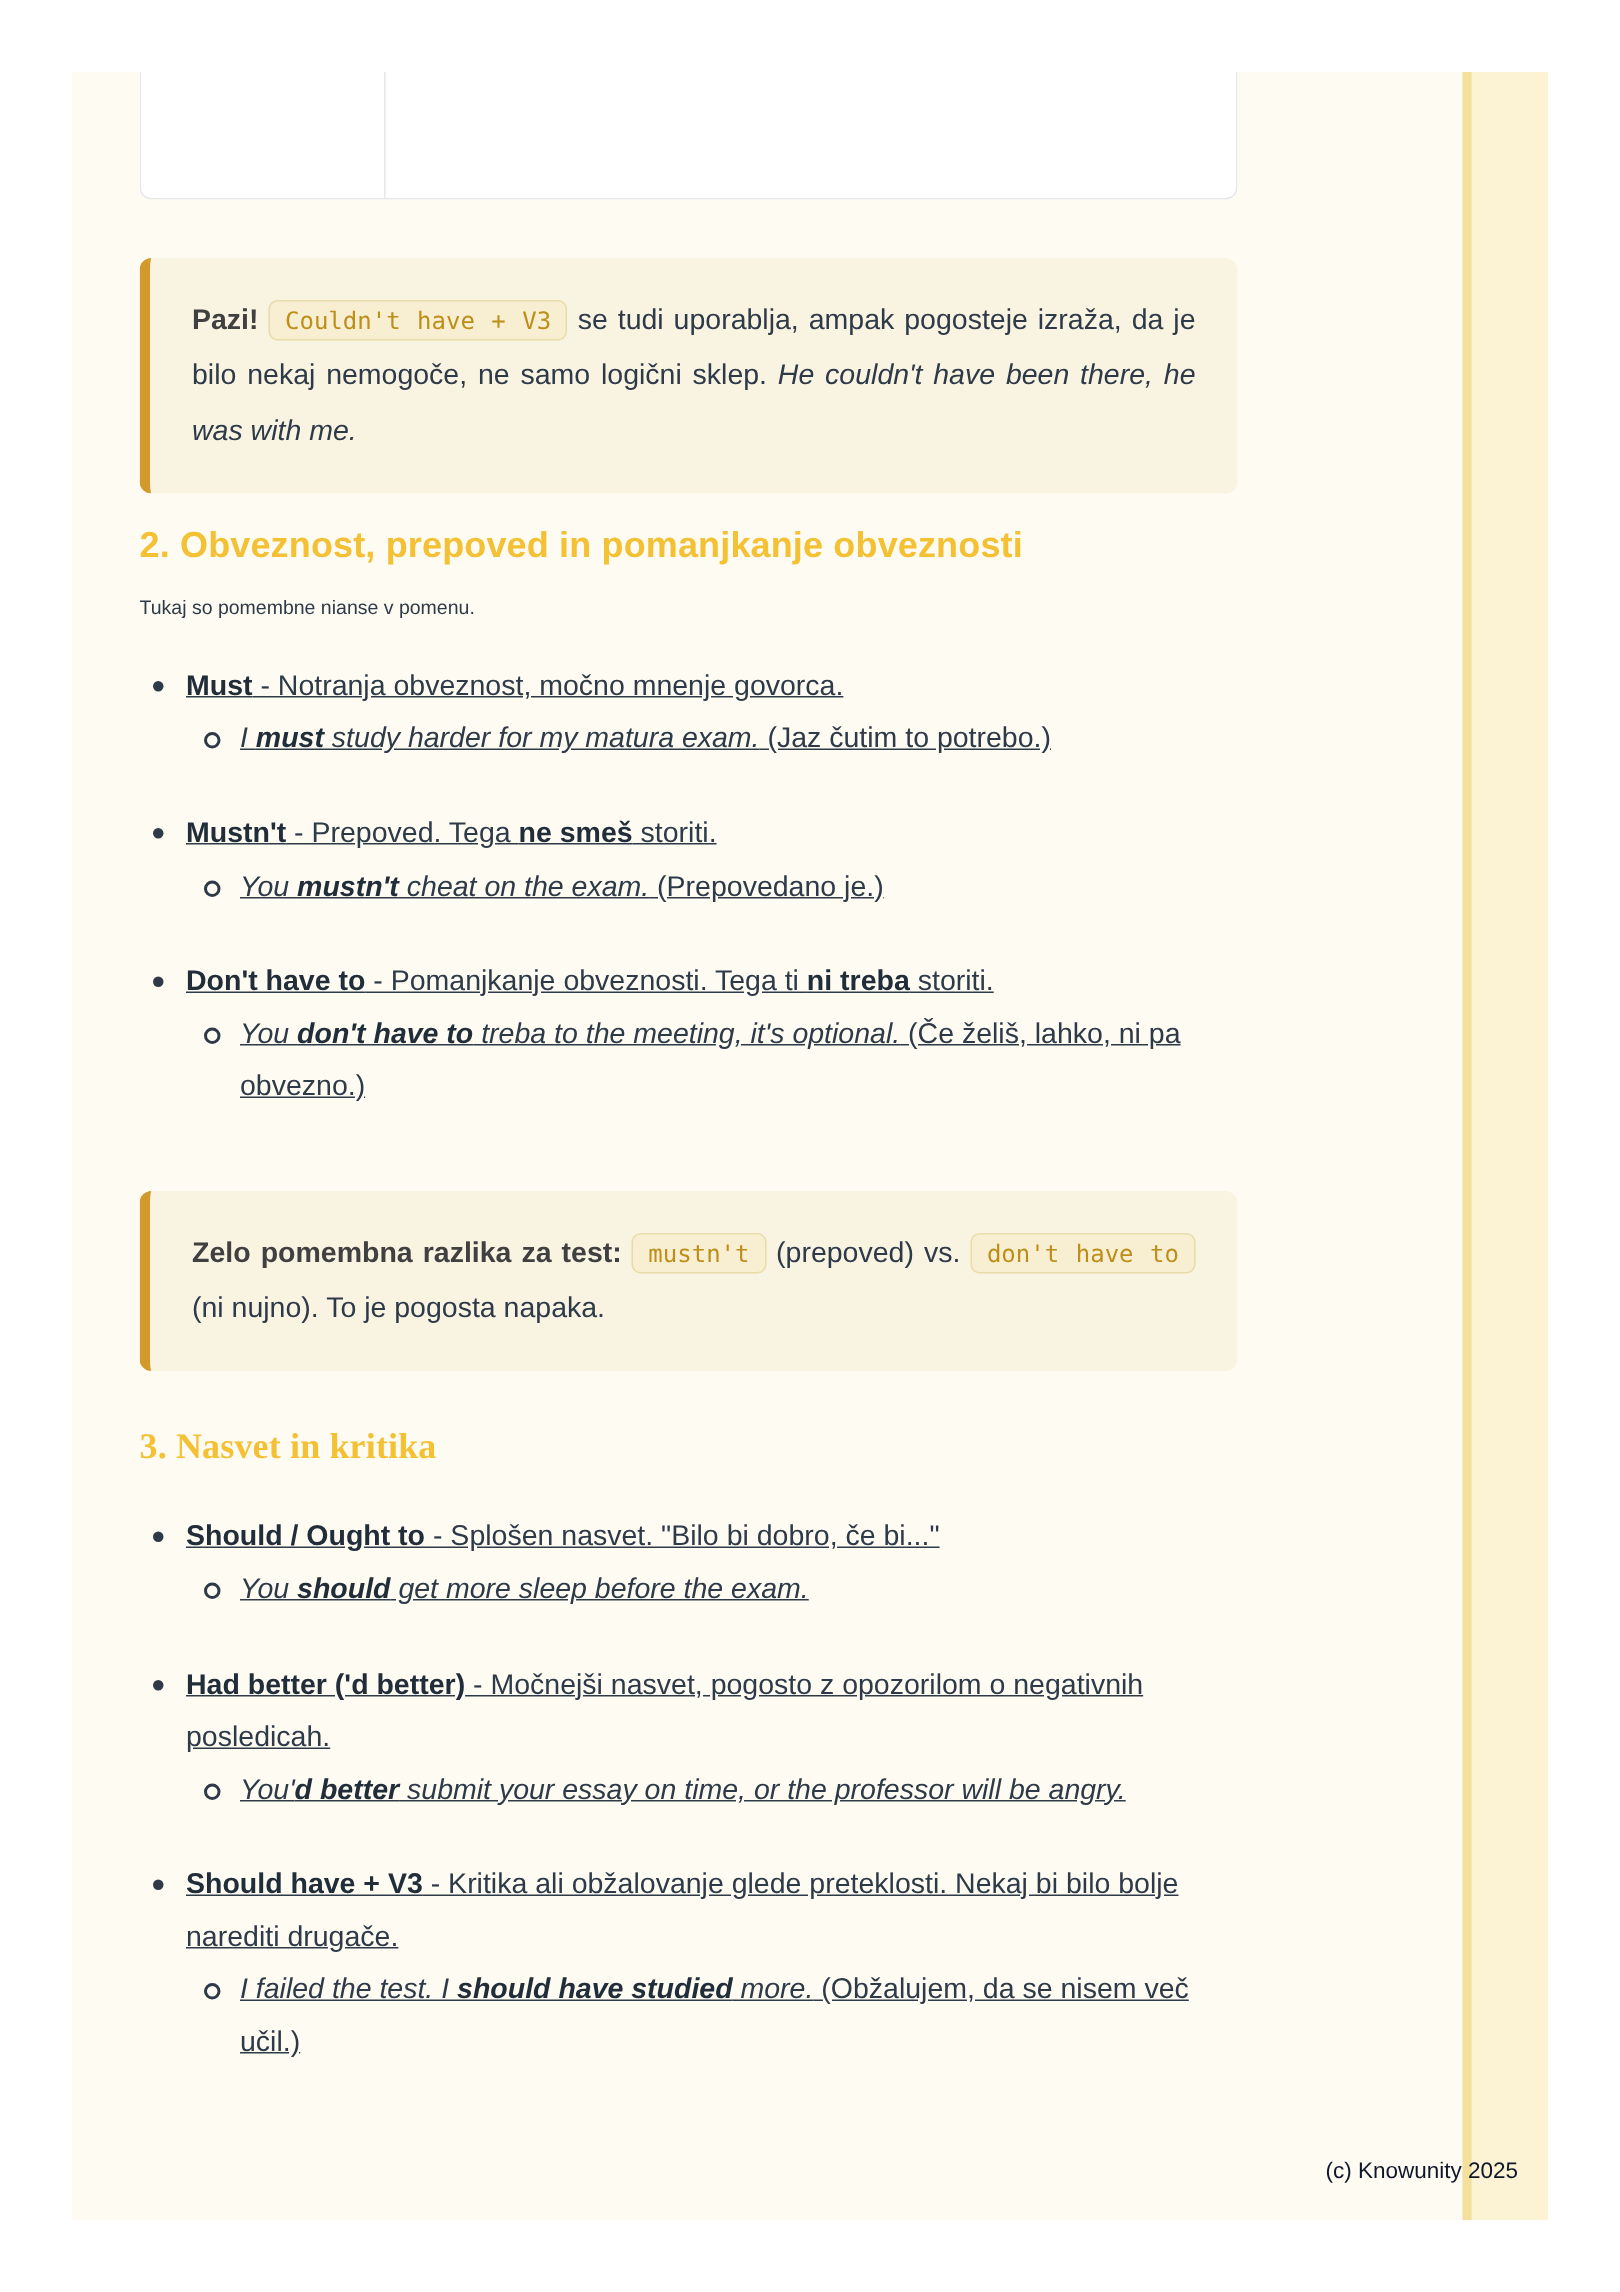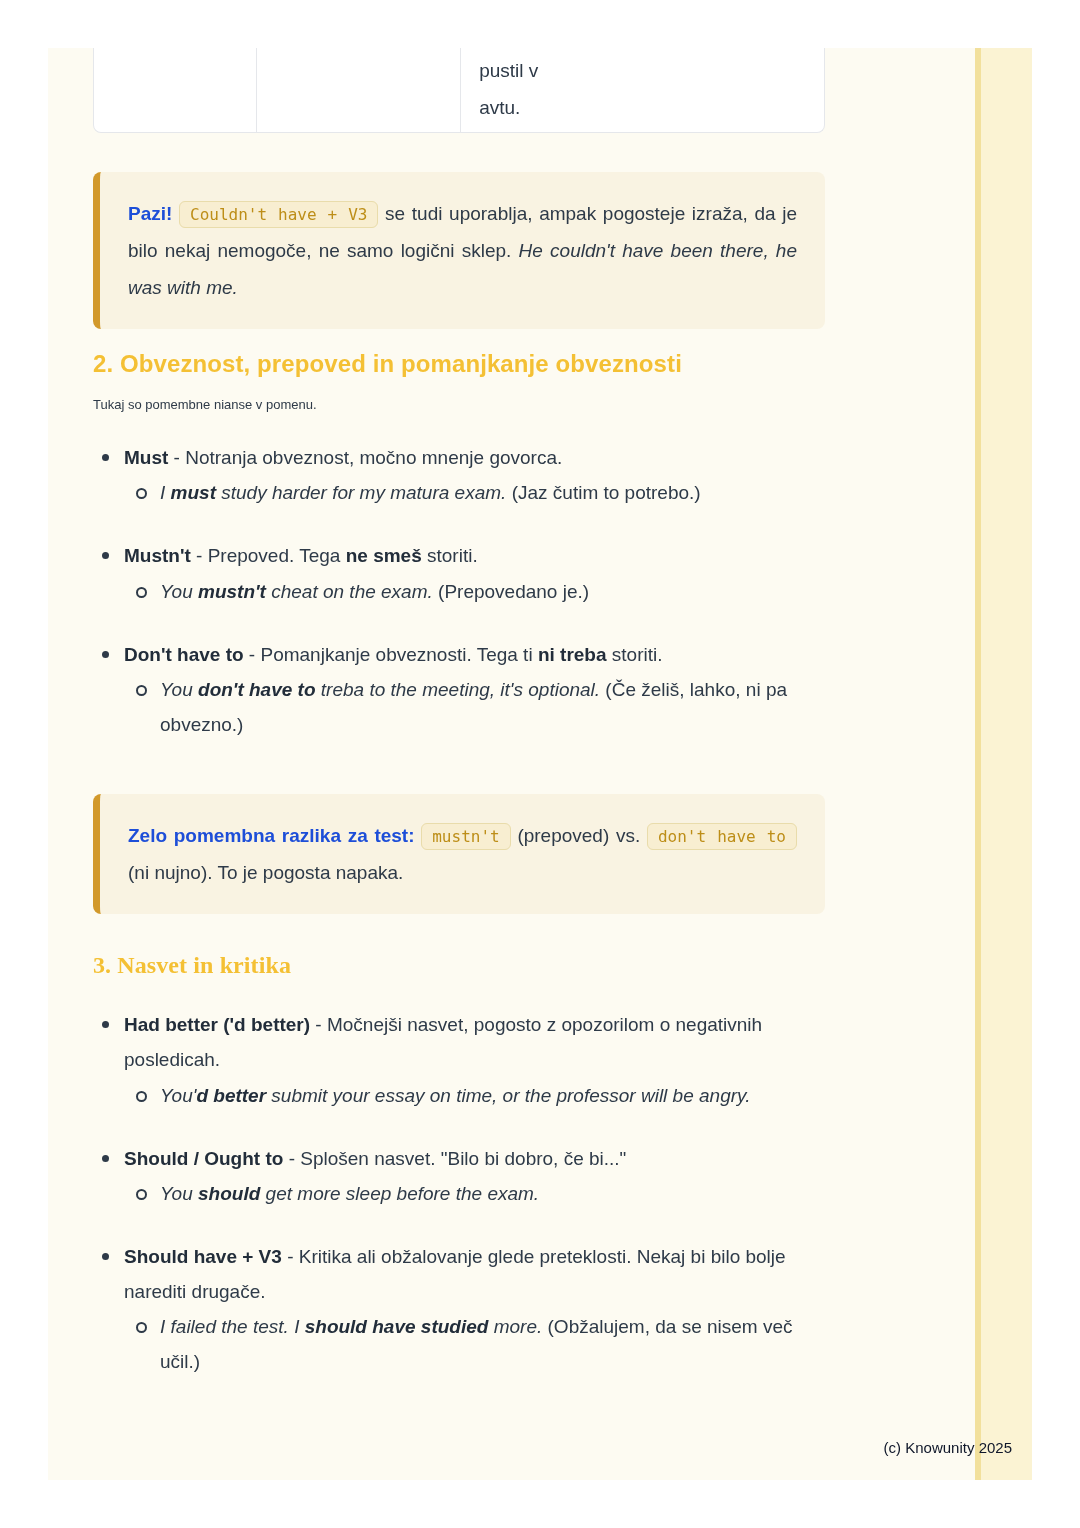--- a/index.html
+++ b/index.html
@@ -45,21 +45,21 @@
 
   
   .callout {
     background:#f9f3e2;
     border-left:7px solid #d2992b;
     border-radius:8px;
     padding:23px 28px;
     font-size:19px; line-height:1.95;
     text-align:justify;
   }
-  .callout b { color:#1d4ed8; }
+  .callout b { color:#404040; }
   .co-pazi { margin-top:39px; }
   .co-test { margin-top:52px; }
   .code {
     font-family:"DejaVu Sans Mono", monospace;
     font-size:16px;
     color:#bd8e18;
     background:#f8eed1;
     border:1px solid #e9dcab;
     border-radius:6px;
     padding:3px 10px;
@@ -70,21 +70,21 @@
   h2 {
     font-size:24px; font-weight:700;
     color:#f4c034;
     letter-spacing:0.1px;
   }
   .h-sec2 { margin-top:21px; }
   .h-sec3 { margin-top:38px;font-family:Liberation Serif, serif; }
   .intro { margin-top:19px; font-size:13px; }
 
   
-  ul.l1 { list-style:none; margin-top:4px; }
+  ul.l1 { list-style:none; margin-top:4px;text-decoration:underline; }
   li.item {
     position:relative;
     padding-left:31px;
     margin-top:28px;
     font-size:19px; line-height:1.85;
   }
   li.item::before {
     content:""; position:absolute; left:9px; top:14px;
     width:7px; height:7px; border-radius:50%;
     background:#2e3a48;
@@ -125,24 +125,20 @@
 
     <div class="table-frag">
       <div class="cell c1">
         <div><b></b><span></span></div>
         <div></div>
       </div>
       <div class="cell c2">
         <div><b></b><span></span></div>
         <div></div>
       </div>
-      <div class="cell c4">
-        <div><b></b><span>pustil v</span></div>
-        <div>avtu.</div>
-      </div>
     </div>
 
     <div class="callout co-pazi">
       <b>Pazi!</b>
       <span class="code">Couldn't have + V3</span>
       <span> se tudi uporablja, ampak pogosteje izraža, da je bilo nekaj nemogoče, ne samo logični sklep. </span>
       <span class="it">He couldn't have been there, he was with me.</span>
     </div>
 
     <h2 class="h-sec2">2. Obveznost, prepoved in pomanjkanje obveznosti</h2>
@@ -174,29 +170,29 @@
       <span class="code">mustn't</span>
       <span> (prepoved) vs. </span>
       <span class="code">don't have to</span>
       <span> (ni nujno). To je pogosta napaka.</span>
     </div>
 
     <h2 class="h-sec3">3. Nasvet in kritika</h2>
 
     <ul class="l1">
       <li class="item">
+        <b>Should / Ought to</b><span> - Splošen nasvet. "Bilo bi dobro, če bi..."</span><b></b><span></span>
+        <ul class="l2">
+          <li class="ex"><span class="i">You </span><b class="i">should</b><span class="i"> get more sleep before the exam.</span><span class="note"></span></li>
+        </ul>
+      </li>
+      <li class="item">
         <b>Had better ('d better)</b><span> - Močnejši nasvet, pogosto z opozorilom o negativnih posledicah.</span><b></b><span></span>
         <ul class="l2">
           <li class="ex"><span class="i">You'</span><b class="i">d better</b><span class="i"> submit your essay on time, or the professor will be angry.</span><span class="note"></span></li>
-        </ul>
-      </li>
-      <li class="item">
-        <b>Should / Ought to</b><span> - Splošen nasvet. "Bilo bi dobro, če bi..."</span><b></b><span></span>
-        <ul class="l2">
-          <li class="ex"><span class="i">You </span><b class="i">should</b><span class="i"> get more sleep before the exam.</span><span class="note"></span></li>
         </ul>
       </li>
       <li class="item">
         <b>Should have + V3</b><span> - Kritika ali obžalovanje glede preteklosti. Nekaj bi bilo bolje narediti drugače.</span><b></b><span></span>
         <ul class="l2">
           <li class="ex"><span class="i">I failed the test. I </span><b class="i">should have studied</b><span class="i"> more.</span><span class="note"> (Obžalujem, da se nisem več učil.)</span></li>
         </ul>
       </li>
 
     </ul>

